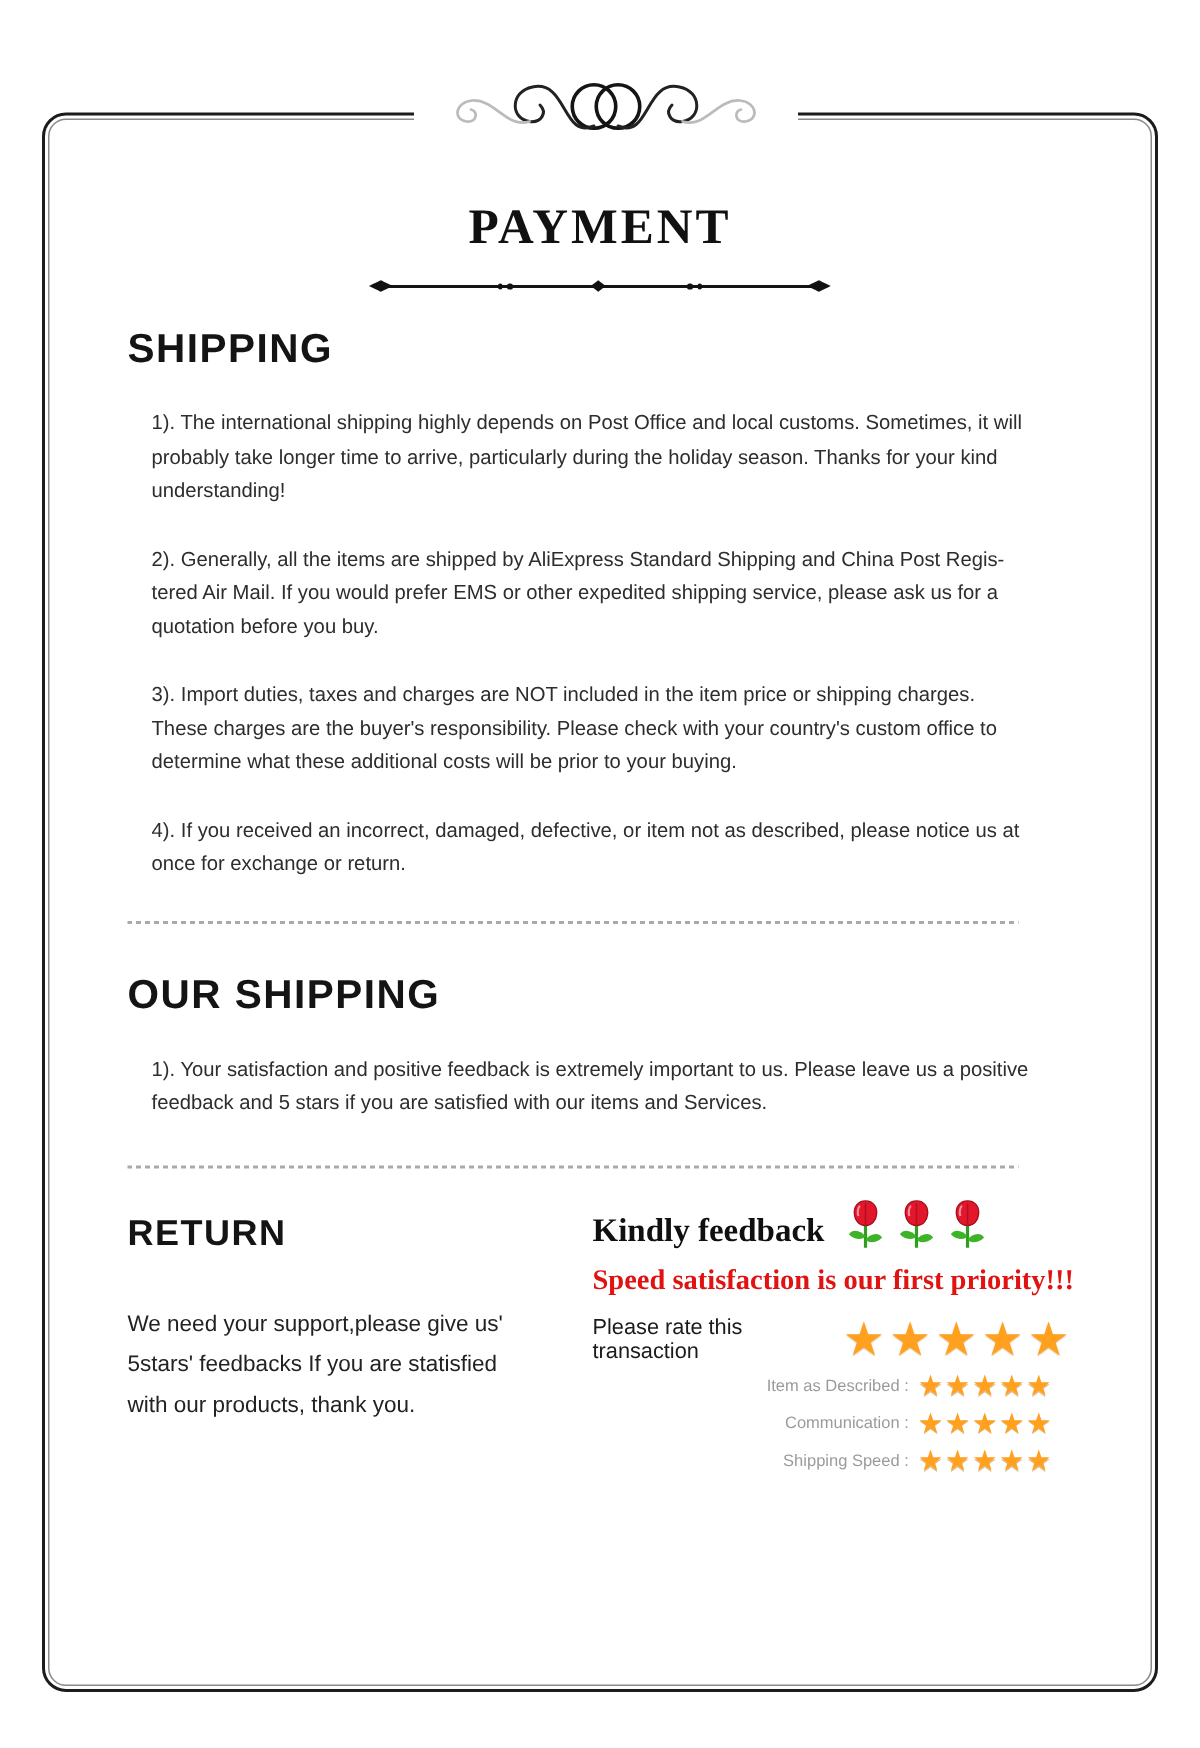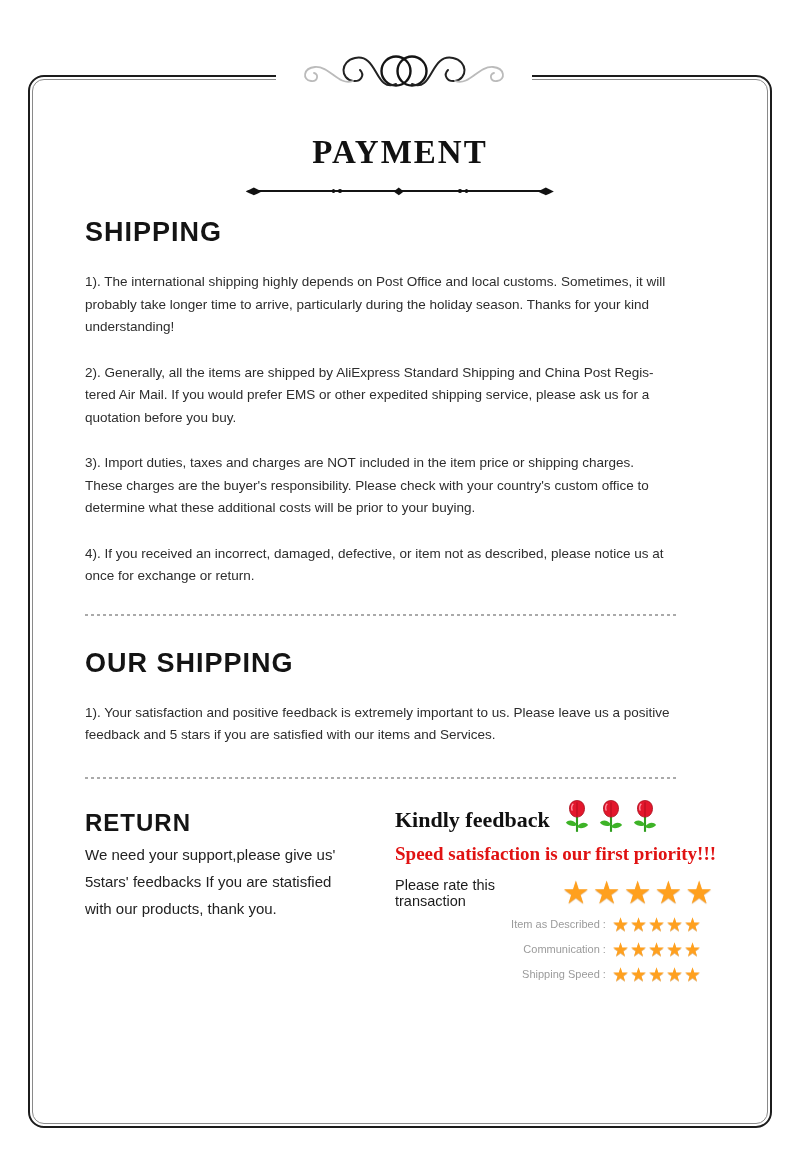--- a/index.html
+++ b/index.html
@@ -28,28 +28,28 @@
   .ad-right{right:-2px;transform:scaleX(2.1);}
   .ad-center{left:50%;margin-left:-5px;transform:scaleX(1.3);}
   .ad-dots{position:absolute;top:6px;display:flex;gap:3px;}
   .ad-dots i{width:3.5px;height:3.5px;border-radius:50%;background:#111;display:block;}
   .ad-dots.d1{left:27%;} .ad-dots.d2{right:27%;}
   
   .h-section{font-size:27px;font-weight:bold;letter-spacing:1px;color:#141414;
              margin:18px 0 0 0;}
   .h-section.second{margin-top:32px;}
   .para{white-space:pre-line;font-size:13.5px;line-height:22.5px;color:#2d2d2d;
-        margin:23px 0 0 0;max-width:620px;}
+        margin:23px 0 0 16px;max-width:620px;}
   .dash-divider{height:2px;margin-top:26px;width:594px;
       background:repeating-linear-gradient(90deg,#aaaaaa 0 3px,transparent 3px 6px);}
   
   .bottom{display:flex;margin-top:24px;align-items:flex-start;}
   .col-left{width:300px;flex:0 0 300px;}
   .h-return{font-size:24px;font-weight:bold;letter-spacing:1px;color:#141414;margin:6px 0 0 0;}
-  .return-text{white-space:pre-line;font-size:15px;line-height:27px;color:#222;margin-top:4px;}
+  .return-text{white-space:pre-line;font-size:15px;line-height:27px;color:#222;margin-top:32px;}
   .col-right{flex:1;margin-left:10px;}
   .kindly-row{display:flex;align-items:flex-start;}
   .kindly-title{font-family:"Liberation Serif", serif;font-weight:bold;font-size:22px;
                 line-height:34px;color:#101010;}
   .roses{display:flex;gap:8px;margin-left:14px;margin-top:-4px;}
   .priority-line{font-family:"Liberation Serif", serif;font-weight:bold;font-size:19px;
                  color:#e01212;margin-top:6px;white-space:nowrap;}
   .rate-row{display:flex;align-items:center;margin-top:12px;}
   .rate-label{font-size:14.5px;color:#1b1b1b;}
   .stars-lg{font-size:31px;line-height:32px;color:#ffa01e;letter-spacing:3px;margin-left:10px;

